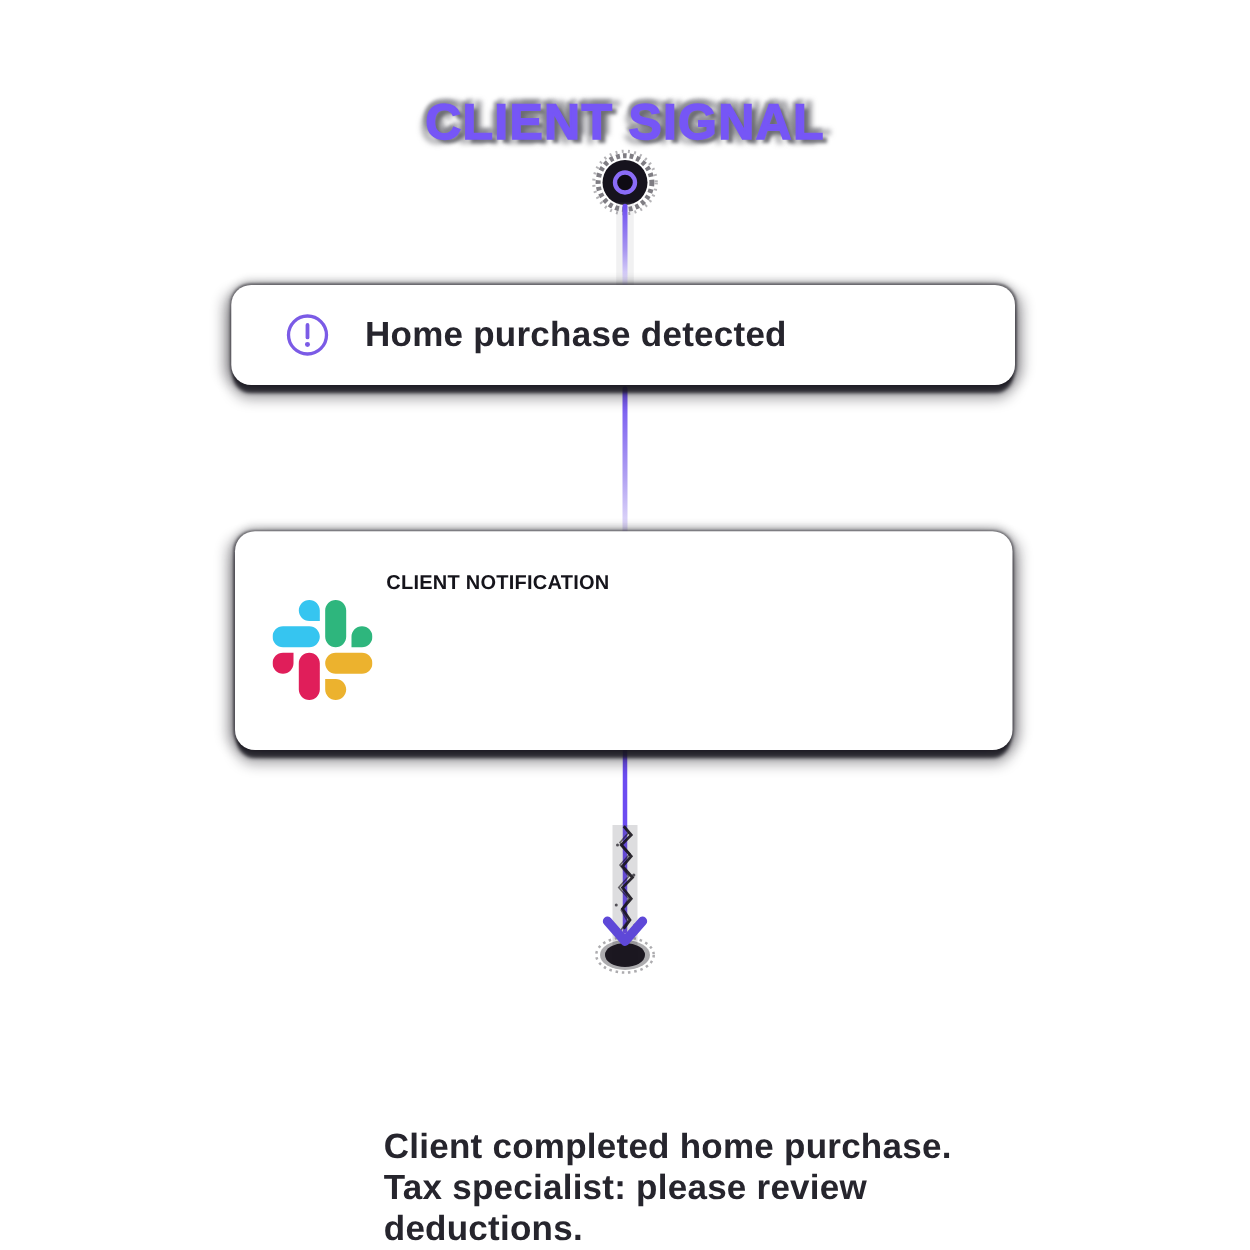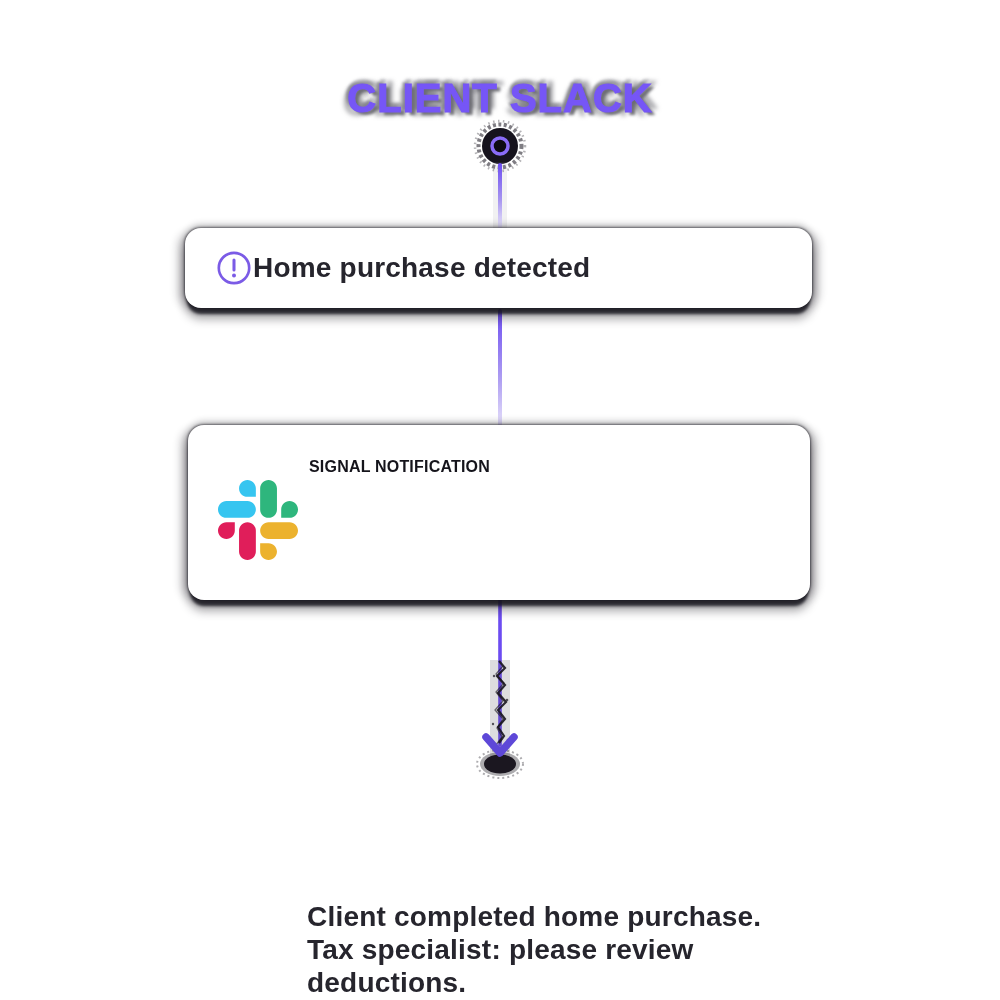--- a/index.html
+++ b/index.html
@@ -27,21 +27,21 @@
     position:absolute;z-index:2;background:var(--card-bg,#fff);border-radius:16px;
     box-shadow:
       0 0 2px 1px rgba(24,22,30,.5),
       0 8px 3px -2px rgba(24,22,30,.85),
       0 11px 10px 0 rgba(24,22,30,.38),
       0 -4px 7px -1px rgba(24,22,30,.3),
       9px 2px 10px -3px rgba(24,22,30,.33),
       -9px 2px 10px -3px rgba(24,22,30,.33);
   }
   .card-signal{left:185px;top:228px;width:627px;height:80px;
-    display:flex;align-items:center;padding-left:30px;box-sizing:border-box;}
+    display:flex;align-items:center;gap:27px;padding-left:42px;box-sizing:border-box;}
   .card-signal .step-text{font-size:28px;font-weight:600;color:var(--text-dark,#26252D);letter-spacing:.2px;}
   .card-slack{left:188px;top:425px;width:622px;height:175px;}
   .card-docusign{left:185px;top:772px;width:627px;height:158px;}
   .app-label{
     position:absolute;font-size:16px;font-weight:700;letter-spacing:.2px;
     color:#15141B;
   }
   .card-slack .app-label{left:121px;top:451px;}
   .card-slack .slack-icon{position:absolute;left:30px;top:55px;width:80px;height:80px;}
   .card-slack .step-text{
@@ -55,21 +55,21 @@
     position:absolute;left:121px;top:76px;width:480px;
     font-size:28px;font-weight:600;color:var(--text-dark,#26252D);letter-spacing:.2px;
   }
   .alert-icon{flex:0 0 38px;width:38px;height:38px;}
 </style>
 </head>
 <body>
 
 <div id="canvas">
 
-  <div class="flow-title">CLIENT SLACK</div>
+  <div class="flow-title">CLIENT SIGNAL</div>
 
   <svg id="wires" width="1000" height="1000" viewBox="0 0 1000 1000" aria-hidden="true">
     <defs>
       <linearGradient id="fade1" x1="0" y1="0" x2="0" y2="1">
         <stop offset="0" style="stop-color:var(--accent-purple,#6C4CF1)"></stop>
         <stop offset="0.55" style="stop-color:#A795F0"></stop>
         <stop offset="1" style="stop-color:#EFECFC"></stop>
       </linearGradient>
       <linearGradient id="fade2" x1="0" y1="0" x2="0" y2="1">
         <stop offset="0" style="stop-color:var(--accent-purple,#6C4CF1)"></stop>
@@ -109,21 +109,21 @@
   <div class="card card-signal">
     <svg class="alert-icon" viewBox="0 0 40 40" aria-hidden="true">
       <circle cx="20" cy="20" r="16" fill="none" stroke="#7B5BE6" stroke-width="2.8"></circle>
       <line x1="20" y1="11.5" x2="20" y2="22" stroke="#7B5BE6" stroke-width="3.2" stroke-linecap="round"></line>
       <circle cx="20" cy="28" r="2.1" fill="#7B5BE6"></circle>
     </svg>
     <div class="step-text">Home purchase detected</div>
   </div>
 
   <div class="card card-slack">
-    <div class="app-label">SIGNAL NOTIFICATION</div>
+    <div class="app-label">CLIENT NOTIFICATION</div>
     <svg class="slack-icon" viewBox="0 0 122.8 122.8" aria-hidden="true">
       <path style="fill:var(--slack-pink,#E01E5A)" d="M25.8 77.6c0 7.1-5.8 12.9-12.9 12.9S0 84.7 0 77.6s5.8-12.9 12.9-12.9h12.9v12.9zM32.3 77.6c0-7.1 5.8-12.9 12.9-12.9s12.9 5.8 12.9 12.9v32.3c0 7.1-5.8 12.9-12.9 12.9s-12.9-5.8-12.9-12.9V77.6z"></path>
       <path style="fill:var(--slack-blue,#36C5F0)" d="M45.2 25.8c-7.1 0-12.9-5.8-12.9-12.9S38.1 0 45.2 0s12.9 5.8 12.9 12.9v12.9H45.2zM45.2 32.3c7.1 0 12.9 5.8 12.9 12.9s-5.8 12.9-12.9 12.9H12.9C5.8 58.1 0 52.3 0 45.2s5.8-12.9 12.9-12.9h32.3z"></path>
       <path style="fill:var(--slack-green,#2EB67D)" d="M97 45.2c0-7.1 5.8-12.9 12.9-12.9s12.9 5.8 12.9 12.9-5.8 12.9-12.9 12.9H97V45.2zM90.5 45.2c0 7.1-5.8 12.9-12.9 12.9s-12.9-5.8-12.9-12.9V12.9C64.7 5.8 70.5 0 77.6 0s12.9 5.8 12.9 12.9v32.3z"></path>
       <path style="fill:var(--slack-yellow,#ECB22E)" d="M77.6 97c7.1 0 12.9 5.8 12.9 12.9s-5.8 12.9-12.9 12.9-12.9-5.8-12.9-12.9V97h12.9zM77.6 90.5c-7.1 0-12.9-5.8-12.9-12.9s5.8-12.9 12.9-12.9h32.3c7.1 0 12.9 5.8 12.9 12.9s-5.8 12.9-12.9 12.9H77.6z"></path>
     </svg>
     <div class="step-text">Client completed home purchase. Tax specialist: please review deductions.</div>
   </div>
 
 

